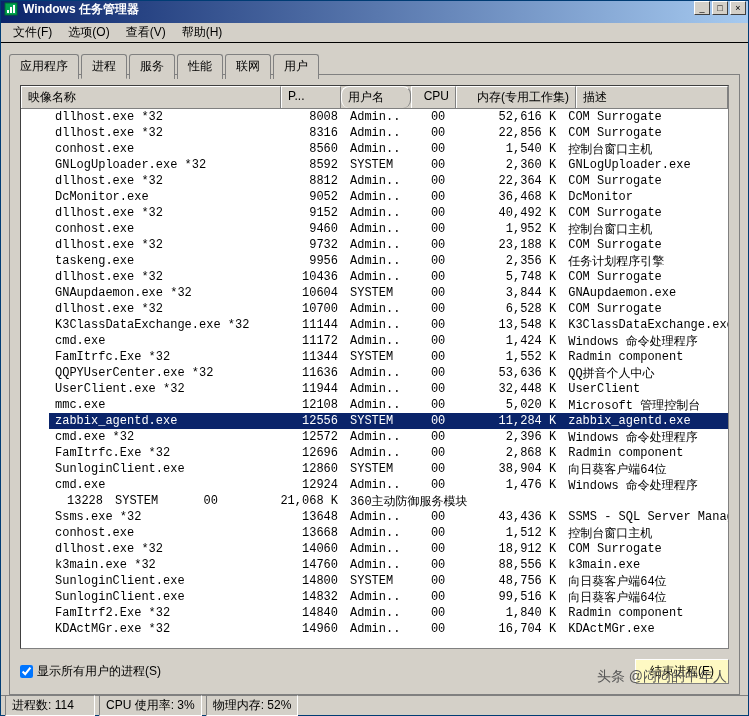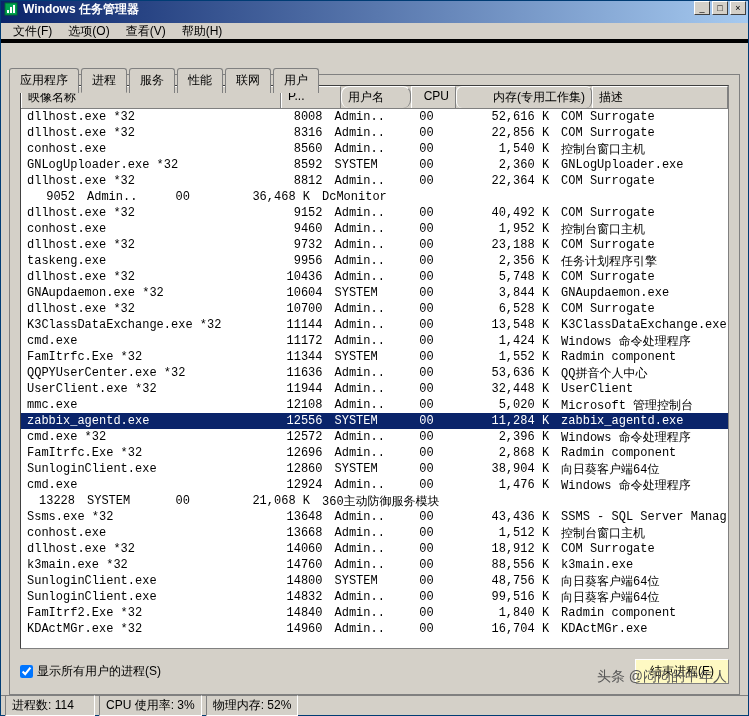--- a/index.html
+++ b/index.html
@@ -3,49 +3,49 @@
 <meta charset="utf-8">
 <style>
 * { margin: 0; padding: 0; box-sizing: border-box; }
 body { font-family: SimSun, "宋体", Tahoma, sans-serif; font-size: 12px; background: #d4d0c8; overflow: hidden; }
 .window { width: 749px; height: 716px; background: #d4d0c8; border: 1px solid #003c74; display: flex; flex-direction: column; }
 .titlebar { height: 22px; background: linear-gradient(to right, #0a246a, #a6caf0); color: #fff; display: flex; align-items: flex-start; padding: 0 2px; }
 .titlebar .icon { width: 16px; height: 16px; margin-right: 4px; display: inline-flex; align-items: center; justify-content: center; }
 .titlebar .title { flex: 1; font-weight: bold; font-size: 12px; }
 .titlebar .win-btns { display: flex; gap: 0; }
 .titlebar .win-btn { width: 16px; height: 14px; background: #d4d0c8; border: 1px solid #fff; border-right-color: #404040; border-bottom-color: #404040; display: flex; align-items: center; justify-content: center; font-size: 9px; font-family: Marlett, sans-serif; cursor: pointer; margin-left: 2px; color: #000; }
-.menubar { height: 20px; background: #d4d0c8; display: flex; align-items: center; padding: 0 4px; border-bottom: 4px solid #000000; }
+.menubar { height: 20px; background: #d4d0c8; display: flex; align-items: center; padding: 0 4px; border-bottom: 1px solid #000000; }
 .menubar .menu-item { padding: 2px 8px; cursor: pointer; }
 .tabs-area { padding: 6px 8px 0 8px; }
 .tabs { display: flex; border-bottom: 1px solid #808080; }
-.tab { padding: 3px 10px; background: #d4d0c8; border: 1px solid #808080; border-bottom: none; margin-right: 2px; cursor: pointer; position: relative; top: 19px; border-top-left-radius: 3px; border-top-right-radius: 3px; }
+.tab { padding: 3px 10px; background: #d4d0c8; border: 1px solid #808080; border-bottom: none; margin-right: 2px; cursor: pointer; position: relative; top: 5px; border-top-left-radius: 3px; border-top-right-radius: 3px; }
 .tab.active { background: #d4d0c8; border-bottom: 1px solid #d4d0c8; z-index: 2; font-weight: normal; }
 .tab-content { border: 1px solid #808080; border-top: none; background: #d4d0c8; padding: 10px; flex: 1; display: flex; flex-direction: column; margin: 0 8px; }
 .table-container { background: #fff; border: 1px solid #808080; border-top-color: #404040; border-left-color: #404040; flex: 1; display: flex; flex-direction: column; overflow: hidden; }
 .table-header { display: flex; background: #d4d0c8; border-bottom: 1px solid #808080; font-size: 12px; flex-shrink: 0; }
 .table-header .col { padding: 2px 6px; border-right: 1px solid #808080; border-top: 1px solid #fff; border-left: 1px solid #fff; white-space: nowrap; overflow: hidden; cursor: pointer; }
-.table-body { overflow-y: scroll; font-family: Courier New, Fixedsys, SimSun, monospace; font-size: 12px; }
+.table-body { overflow-y: scroll; font-family: Courier New, Fixedsys, SimSun, monospace; font-size: 12px; padding-left: 28px; }
 .table-body::-webkit-scrollbar { width: 16px; }
 .table-body::-webkit-scrollbar-track { background: #d4d0c8; border-left: 1px solid #808080; }
 .table-body::-webkit-scrollbar-thumb { background: #d4d0c8; border: 1px solid #808080; border-top-color: #fff; border-left-color: #fff; }
 .table-body::-webkit-scrollbar-button { background: #d4d0c8; border: 1px solid #808080; border-top-color: #fff; border-left-color: #fff; height: 16px; }
 .row { display: flex; height: 16px; align-items: center; }
 .row.selected { background: #0a246a; color: #fff; }
 .row .cell { padding: 0 6px; white-space: nowrap; overflow: hidden; }
 .c-name { width: 260px; }
 .c-pid { width: 60px; text-align: right; }
 .c-user { width: 70px; }
 .c-cpu { width: 45px; text-align: right; }
 .c-mem { width: 120px; text-align: right; }
 .c-desc { width: 180px; }
 .col.c-name { width: 260px; }
 .col.c-pid { width: 60px; text-align: left; }
 .col.c-user { width: 70px; border-radius: 8px; }
 .col.c-cpu { width: 45px; text-align: right; }
-.col.c-mem { width: 136px; border-radius: 6px; }
+.col.c-mem { width: 120px; }
 .col.c-desc { flex: 1; }
 .bottom-controls { display: flex; justify-content: space-between; align-items: center; margin-top: 10px; }
 .checkbox-wrap { display: flex; align-items: center; gap: 4px; }
 .btn { padding: 3px 14px; background: #fef9c3; border: 1px solid #808080; border-top-color: #fff; border-left-color: #fff; cursor: pointer; font-size: 12px; font-family: inherit; }
 .statusbar { height: 20px; background: #d4d0c8; border-top: 1px solid #808080; display: flex; align-items: center; padding: 0 4px; font-size: 12px; margin-top: auto; }
 .statusbar .panel { border: 1px solid #808080; border-right-color: #fff; border-bottom-color: #fff; padding: 1px 6px; margin-right: 4px; min-width: 90px; }
 .watermark { position: absolute; bottom: 30px; right: 22px; font-size: 14px; color: #555; pointer-events: none; }
 input[type=checkbox] { width: 13px; height: 13px; }
 </style>
 </head>
@@ -132,20 +132,21 @@
           </div>
           <div class="row">
             <div class="cell c-name">dllhost.exe *32</div>
             <div class="cell c-pid">8812</div>
             <div class="cell c-user">Admin..</div>
             <div class="cell c-cpu">00</div>
             <div class="cell c-mem">22,364 K</div>
             <div class="cell c-desc">COM Surrogate</div>
           </div>
           <div class="row">
+            <div class="cell c-name">DcMonitor.exe</div>
             <div class="cell c-pid">9052</div>
             <div class="cell c-user">Admin..</div>
             <div class="cell c-cpu">00</div>
             <div class="cell c-mem">36,468 K</div>
             <div class="cell c-desc">DcMonitor</div>
           </div>
           <div class="row">
             <div class="cell c-name">dllhost.exe *32</div>
             <div class="cell c-pid">9152</div>
             <div class="cell c-user">Admin..</div>

